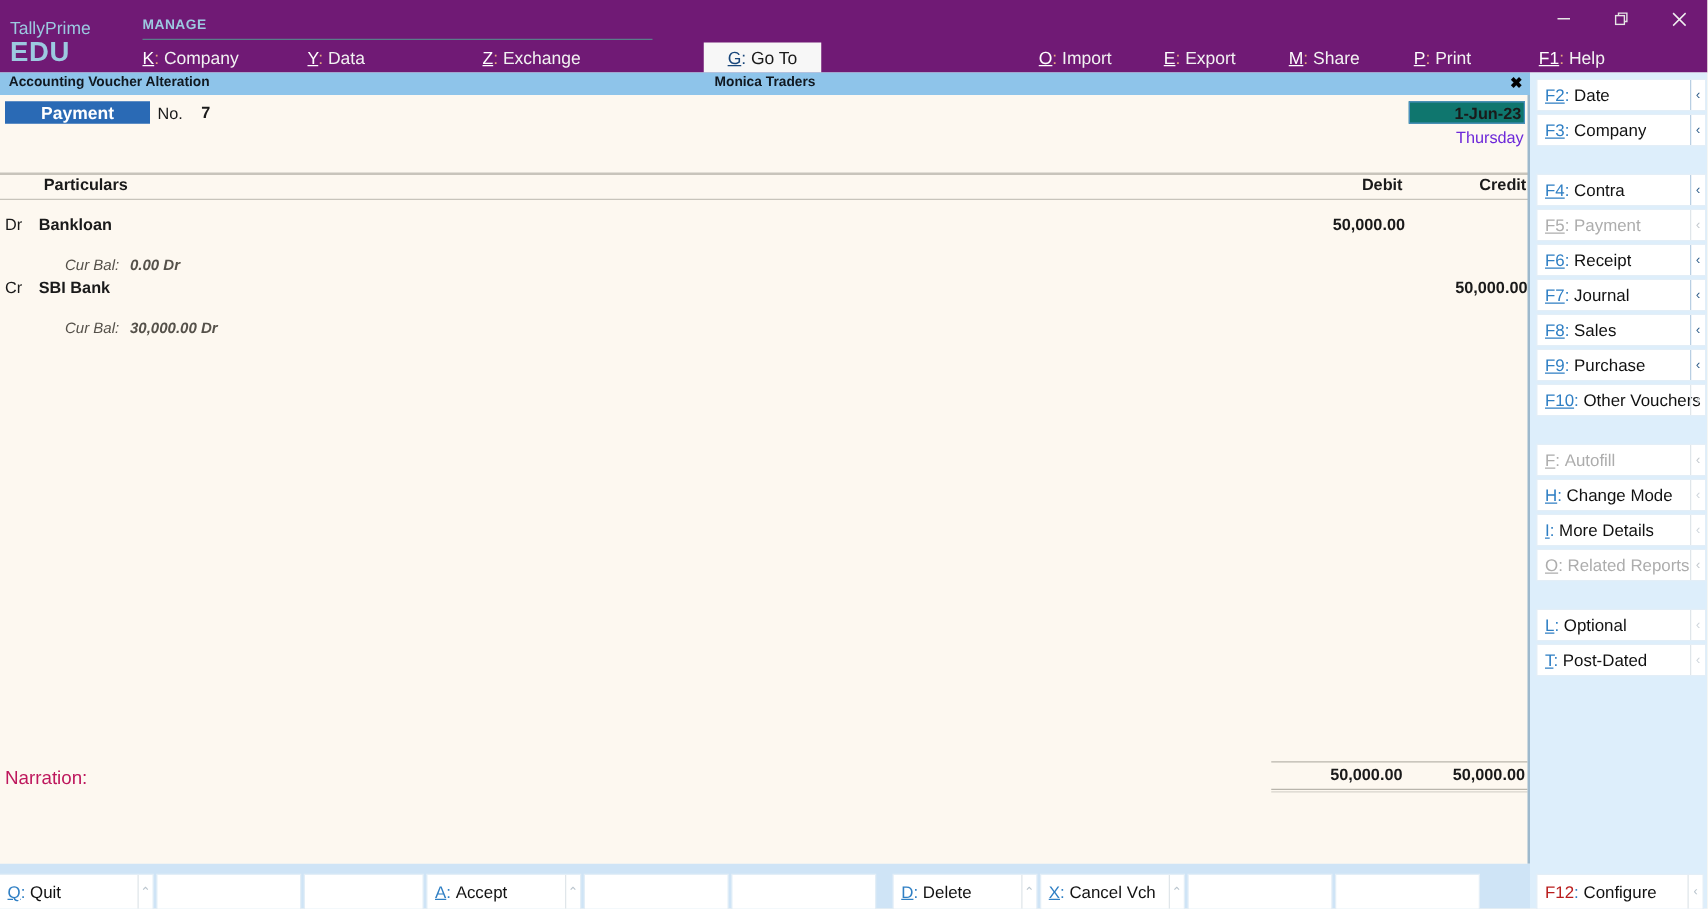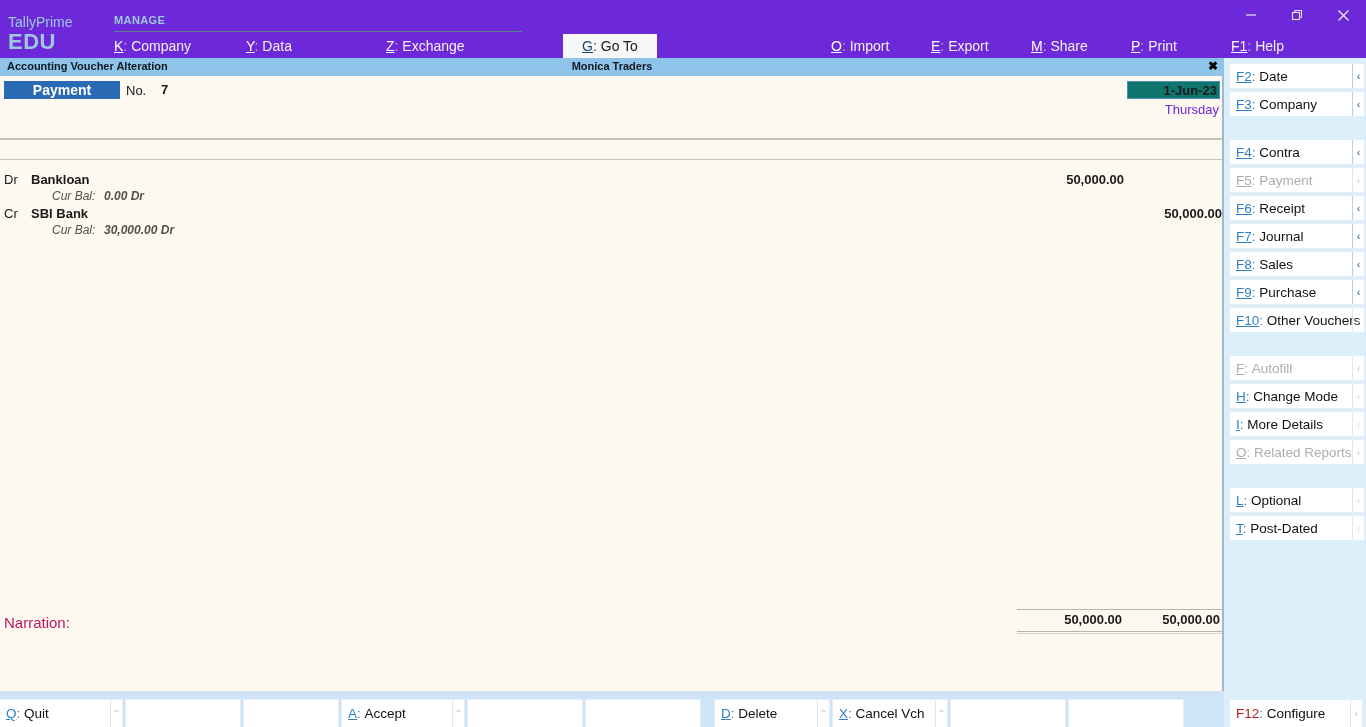--- a/index.html
+++ b/index.html
@@ -7,21 +7,21 @@
     width: 1366px; height: 727px;
     font-family: "Liberation Sans", sans-serif;
     background: #fdf8f0;
     overflow: hidden;
   }
   .app { position: relative; width: 1366px; height: 727px; }
 
   
   .topbar {
     position: absolute; left: 0; top: 0; width: 1366px; height: 58px;
-    background: #6d28d9;
+    background: #701a75;
   }
   .brand { position: absolute; left: 8px; top: 14px; width: 95px; }
   .brand-name { font-size: 14px; color: #9cc9e0; line-height: 16px; }
   .brand-edu { font-size: 22px; font-weight: bold; color: #9cc9e0; line-height: 24px; letter-spacing: .5px; }
 
   .manage-label {
     position: absolute; left: 114px; top: 14px;
     font-size: 11px; font-weight: bold; color: #9cc9e0; letter-spacing: .4px;
   }
   .manage-rule {
@@ -84,21 +84,21 @@
   .hdr-debit { position: absolute; right: 102px; top: 0; font-size: 13px; font-weight: bold; color: #1a1a1a; }
   .hdr-credit { position: absolute; right: 3px; top: 0; font-size: 13px; font-weight: bold; color: #1a1a1a; }
   .hdr-rule-bot { position: absolute; left: 0; top: 83px; width: 1224px; height: 1px; background: #c8c4bb; }
 
   .entries { position: absolute; left: 0; top: 96px; width: 1224px; }
   .entry-line { position: relative; height: 17px; }
   .e-dc { position: absolute; left: 4px; font-size: 13px; color: #1a1a1a; }
   .e-name { position: absolute; left: 31px; font-size: 13px; font-weight: bold; color: #1a1a1a; }
   .e-amt-debit { position: absolute; right: 100px; font-size: 13px; font-weight: bold; color: #1a1a1a; }
   .e-amt-credit { position: absolute; right: 2px; font-size: 13px; font-weight: bold; color: #1a1a1a; }
-  .bal-line { position: relative; height: 17px; }
+  .bal-line { position: relative; height: 17px; margin-top: 16px; }
   .b-lbl { position: absolute; left: 52px; font-size: 12px; font-style: italic; color: #55514a; }
   .b-val { position: absolute; left: 104px; font-size: 12px; font-style: italic; font-weight: bold; color: #55514a; }
 
   
   .narration { position: absolute; left: 4px; top: 538px; font-size: 15px; color: #be185d; }
   .tot-rule-top { position: absolute; left: 1017px; top: 533px; width: 205px; height: 1px; background: #b9b5ac; }
   .tot-row { position: absolute; left: 1017px; top: 536px; width: 205px; height: 18px; }
   .tot-debit { position: absolute; right: 100px; top: 0; font-size: 13px; font-weight: bold; color: #1a1a1a; }
   .tot-credit { position: absolute; right: 2px; top: 0; font-size: 13px; font-weight: bold; color: #1a1a1a; }
   .tot-rule-bot { position: absolute; left: 1017px; top: 555px; width: 205px; height: 1px; background: #b9b5ac; }
@@ -227,20 +227,25 @@
   <div class="voucher">
 
     <div class="vtype">Payment</div>
     <div class="vno-label">No.</div>
     <div class="vno-value">7</div>
 
     <div class="vdate">1-Jun-23</div>
     <div class="vday">Thursday</div>
 
     <div class="hdr-rule-top"></div>
+    <div class="hdr-row">
+      <span class="hdr-particulars">Particulars</span>
+      <span class="hdr-debit">Debit</span>
+      <span class="hdr-credit">Credit</span>
+    </div>
     <div class="hdr-rule-bot"></div>
 
     <div class="entries" id="entries">
         <div class="entry-line">
           <span class="e-dc">Dr</span>
           <span class="e-name">Bankloan</span>
           <span class="e-amt-debit">50,000.00</span>
         </div>
         <div class="bal-line">
           <span class="b-lbl">Cur Bal:</span>

